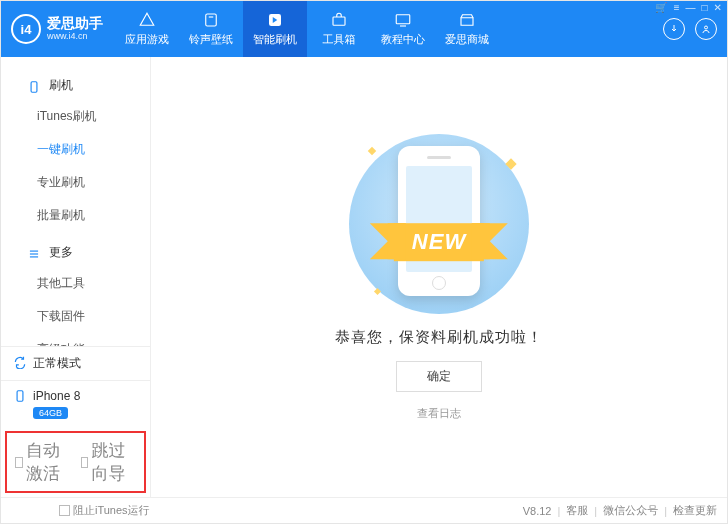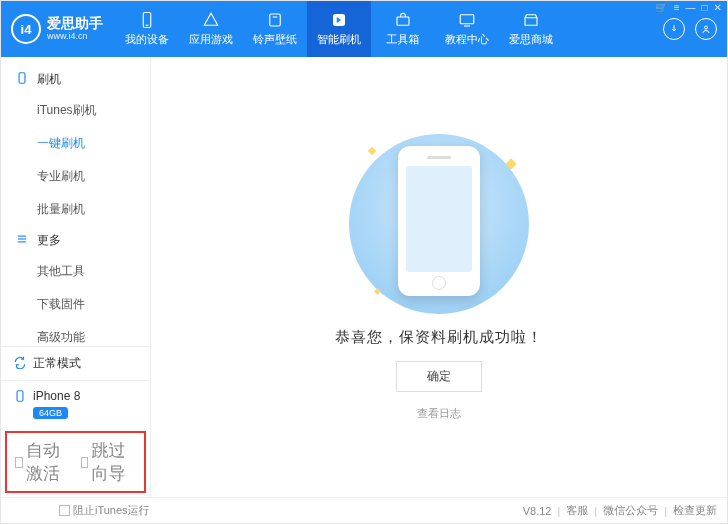--- a/index.html
+++ b/index.html
@@ -25,21 +25,21 @@
 .win-controls { position: absolute; top: 2px; right: 6px; display: flex; gap: 6px; font-size: 10px; color: #cfe4fb; }
 .win-controls span { cursor: pointer; }
 .circle-btn { width: 22px; height: 22px; border: 1.5px solid #fff; border-radius: 50%; display: flex; align-items: center; justify-content: center; cursor: pointer; }
 .circle-btn svg { width: 12px; height: 12px; stroke: #fff; fill: none; stroke-width: 2; }
 
 
 .body { flex: 1; display: flex; min-height: 0; }
 
 .sidebar { width: 150px; border-right: 1px solid #eee; display: flex; flex-direction: column; font-size: 12px; }
 .sidebar-scroll { flex: 1; overflow: auto; padding-top: 8px; }
-.sb-section { padding: 6px 14px; color: #333; display: flex; align-items: flex-start; gap: 8px; font-weight: 500; }
+.sb-section { padding: 6px 26px; color: #333; display: flex; align-items: flex-end; gap: 8px; font-weight: 500; margin-top: 6px; }
 .sb-section svg { width: 14px; height: 14px; stroke: #1e88f5; fill: none; stroke-width: 2; }
 .sb-item { padding: 8px 14px 8px 36px; color: #555; cursor: pointer; }
 .sb-item.active { color: #1e88f5; }
 
 .sb-status { border-top: 1px solid #eee; padding: 8px 12px; display: flex; gap: 6px; color: #333; }
 .sb-status svg { width: 14px; height: 14px; stroke: #1e88f5; fill: none; stroke-width: 2; }
 .sb-device { border-top: 1px solid #eee; padding: 8px 12px; }
 .sb-device .dv { display: flex; align-items: center; gap: 6px; color: #333; }
 .sb-device svg { width: 14px; height: 14px; stroke: #1e88f5; fill: none; stroke-width: 2; }
 .badge { display: inline-block; background: #1e88f5; color: #fff; font-size: 9px; padding: 1px 6px; border-radius: 3px; margin-left: 20px; margin-top: 4px; }
@@ -95,29 +95,20 @@
       <div class="logo-circle" data-interactable="false">i4</div>
       <div class="logo-text">
         <span class="t1" data-interactable="false">爱思助手</span>
         <span class="t2" data-interactable="false">www.i4.cn</span>
       </div>
     </div>
     <div class="nav">
       <div class="nav-item" data-interactable="true">
         <span class="nav-icon" data-interactable="false">
             <svg viewBox="0 0 24 24">
-              <rect x="7" y="2" width="10" height="20" rx="2"></rect>
-              <line x1="10" y1="19" x2="14" y2="19"></line>
-            </svg>
-          </span>
-        <span data-interactable="false">我的设备</span>
-      </div>
-      <div class="nav-item" data-interactable="true">
-        <span class="nav-icon" data-interactable="false">
-            <svg viewBox="0 0 24 24">
               <path d="M12 3l9 16H3z"></path>
             </svg>
           </span>
         <span data-interactable="false">应用游戏</span>
       </div>
       <div class="nav-item" data-interactable="true">
         <span class="nav-icon" data-interactable="false">
             <svg viewBox="0 0 24 24">
               <rect x="5" y="4" width="14" height="16" rx="2"></rect>
               <line x1="9" y1="8" x2="15" y2="8"></line>
@@ -233,20 +224,23 @@
     </div>
 
     <div class="main">
       <div class="illus" data-interactable="false">
         <div class="circ"></div>
         <div class="spark s1"></div>
           <div class="spark s2"></div>
           <div class="spark s3"></div>
         <div class="phone">
             <div class="phone-screen"></div>
+          </div>
+        <div class="ribbon">
+            <div class="ribbon-body" data-interactable="false">NEW</div>
           </div>
       </div>
       <div class="msg" data-interactable="false">恭喜您，保资料刷机成功啦！</div>
       <button class="ok-btn" data-interactable="true">确定</button>
       <span class="log-link" data-interactable="true">查看日志</span>
     </div>
   </div>
 
   <div class="footer">
     <label class="chk" data-interactable="true">

